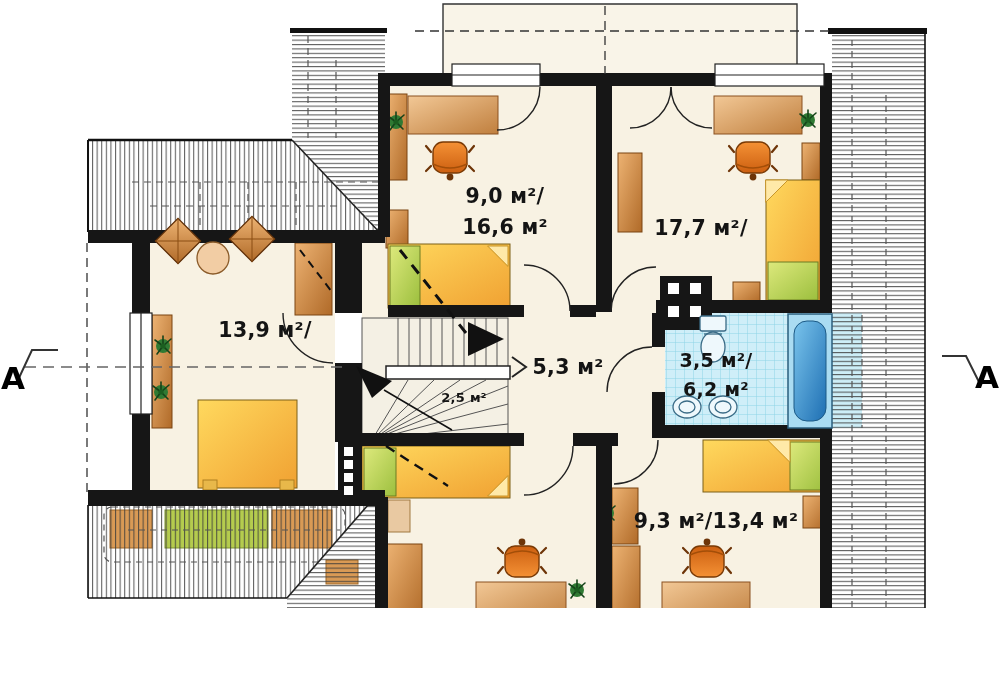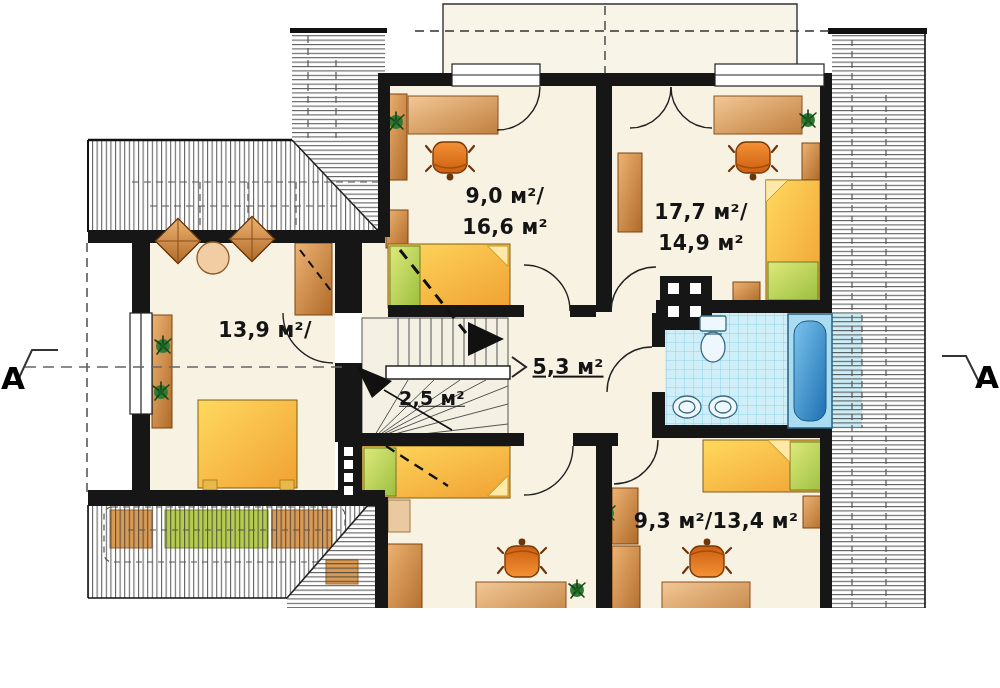--- a/index.html
+++ b/index.html
@@ -334,30 +334,33 @@
 
   <line x1="392" y1="681" x2="925" y2="681" stroke="#0d0d0d" stroke-width="7" stroke-dasharray="14 9"></line>
 </svg>
 
   <div class="lbl" style="left:505px;top:212px;">
     <span class="l1">9,0 м²/</span>
     <span class="l2">16,6 м²</span>
   </div>
   <div class="lbl" style="left:701px;top:228px;">
     <span class="l1">17,7 м²/</span>
-    <span class="l2">14,9 м²</span>
   </div>
   <div class="lbl" style="left:233px;top:330px;margin-left:32px;">
     <span class="l1">13,9 м²/</span>
   </div>
-  <div class="lbl" style="left:432px;top:398px;font-size:19px;text-decoration:underline;">
+  <div class="lbl" style="left:464px;top:398px;font-size:13px;">
     <span class="l1">2,5 м²</span>
   </div>
-  <div class="lbl" style="left:568px;top:367px;text-decoration:underline;">
+  <div class="lbl" style="left:568px;top:367px;">
     <span class="l1">5,3 м²</span>
+  </div>
+  <div class="lbl" style="left:716px;top:374px;font-size:19px;">
+    <span class="l1">3,5 м²/</span>
+    <span class="l2">6,2 м²</span>
   </div>
   <div class="lbl" style="left:716px;top:521px;">
     <span class="l1">9,3 м²/13,4 м²</span>
   </div>
 
   <div class="marker" style="left:13px;top:378px;">A</div>
   <div class="marker" style="left:987px;top:377px;">A</div>
 </div>
 
 </body></html>

